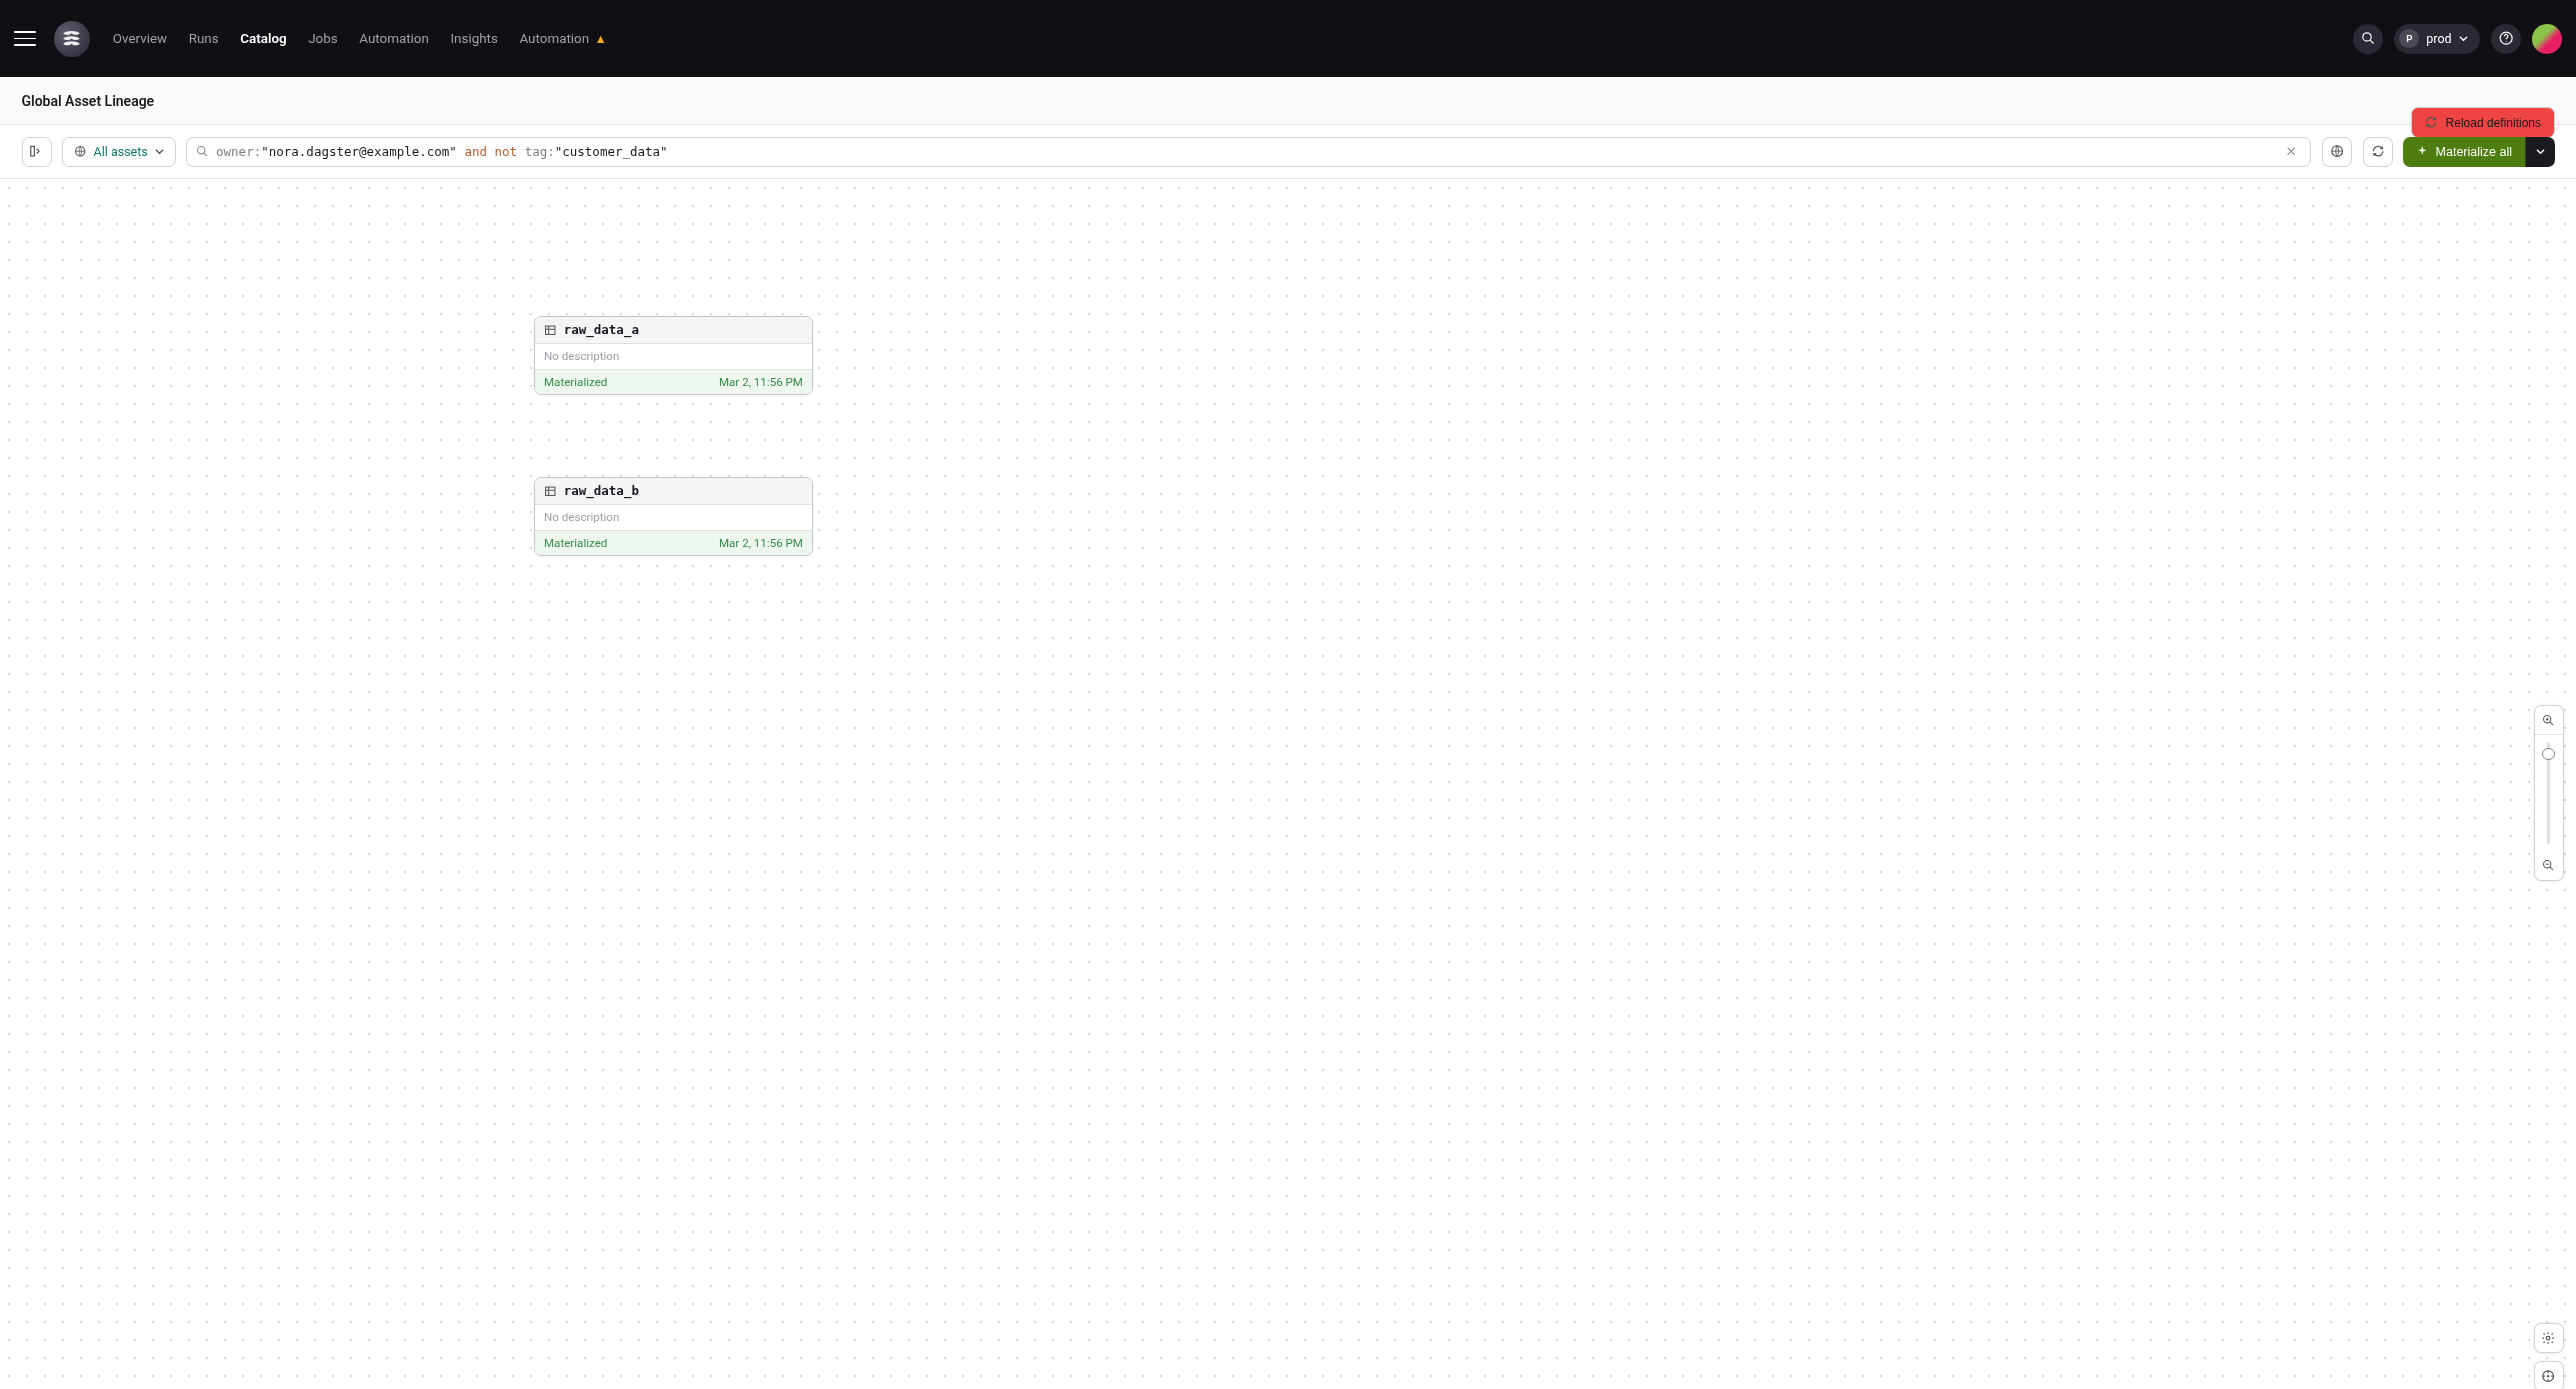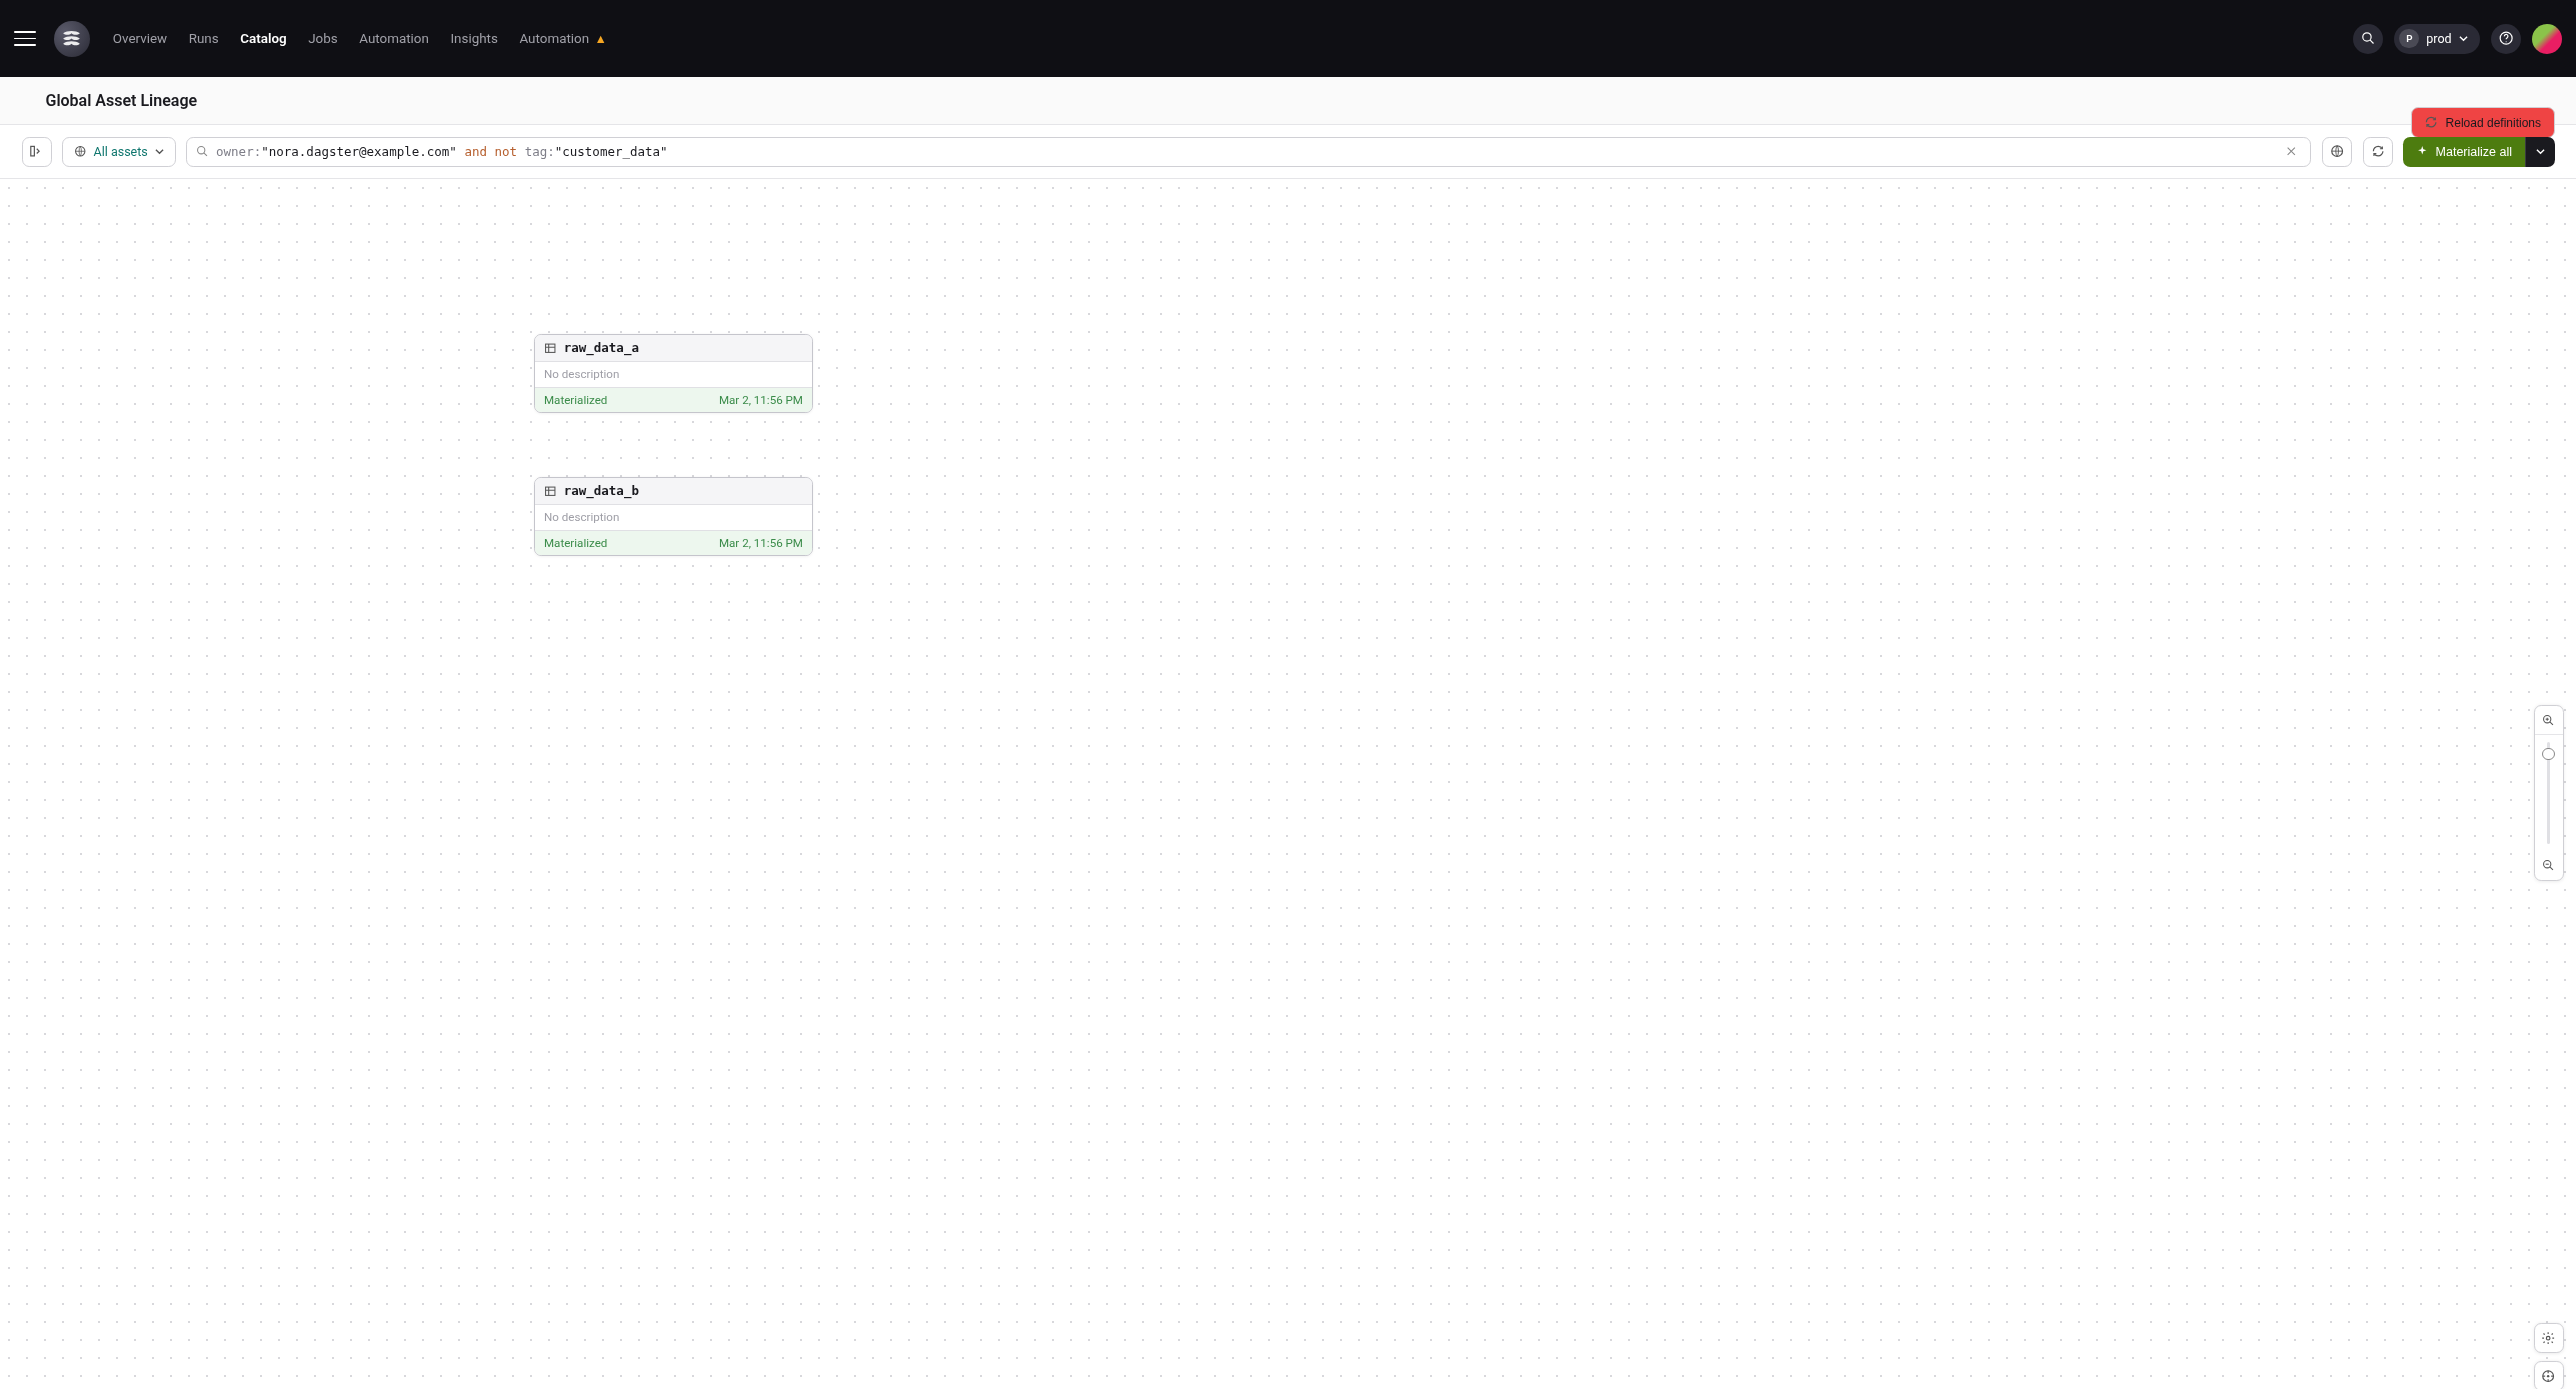--- a/index.html
+++ b/index.html
@@ -123,24 +123,23 @@
     .subheader {
       height: 48px;
       background: #fafafa;
       border-bottom: 0.9px solid #e5e5e8;
       display: flex;
       align-items: center;
       justify-content: space-between;
       padding: 0 21.5px;
     }
     .page-title {
-      font-size: 16px;
+      font-size: 14px;
       font-weight: 600;
       color: #1a1a1f;
-      margin-left: 24px;
     }
     .reload-btn {
       border: 0.9px solid #d0d0d5;
       background: #ef4444;
       border-radius: 7.2px;
       padding: 7.2px 12.5px;
       font-size: 12px;
       display: flex;
       align-items: center;
       gap: 7.2px;
@@ -500,21 +499,21 @@
   <div class="canvas-btn" style="bottom:16px">
     <svg width="14.3" height="14.3" viewBox="0 0 24 24">
         <circle cx="12" cy="12" r="9" stroke="#555" stroke-width="2" fill="none"></circle>
         <circle cx="12" cy="12" r="2" fill="#555"></circle>
         <line x1="12" y1="3" x2="12" y2="7" stroke="#555" stroke-width="2"></line>
         <line x1="12" y1="17" x2="12" y2="21" stroke="#555" stroke-width="2"></line>
         <line x1="3" y1="12" x2="7" y2="12" stroke="#555" stroke-width="2"></line>
         <line x1="17" y1="12" x2="21" y2="12" stroke="#555" stroke-width="2"></line>
       </svg>
   </div>
-<div class="asset-node" style="left: 534px; top: 155px;">
+<div class="asset-node" style="left: 534px; top: 137px;">
       <div class="node-header">
         <svg width="12.5" height="12.5" viewBox="0 0 24 24">
           <rect x="3" y="4" width="18" height="16" stroke="#555" stroke-width="2" fill="none"></rect>
           <line x1="3" y1="10" x2="21" y2="10" stroke="#555" stroke-width="2"></line>
           <line x1="9" y1="4" x2="9" y2="20" stroke="#555" stroke-width="2"></line>
         </svg>
         <span>raw_data_a</span>
       </div>
       <div class="node-desc">No description</div>
       <div class="node-status">

